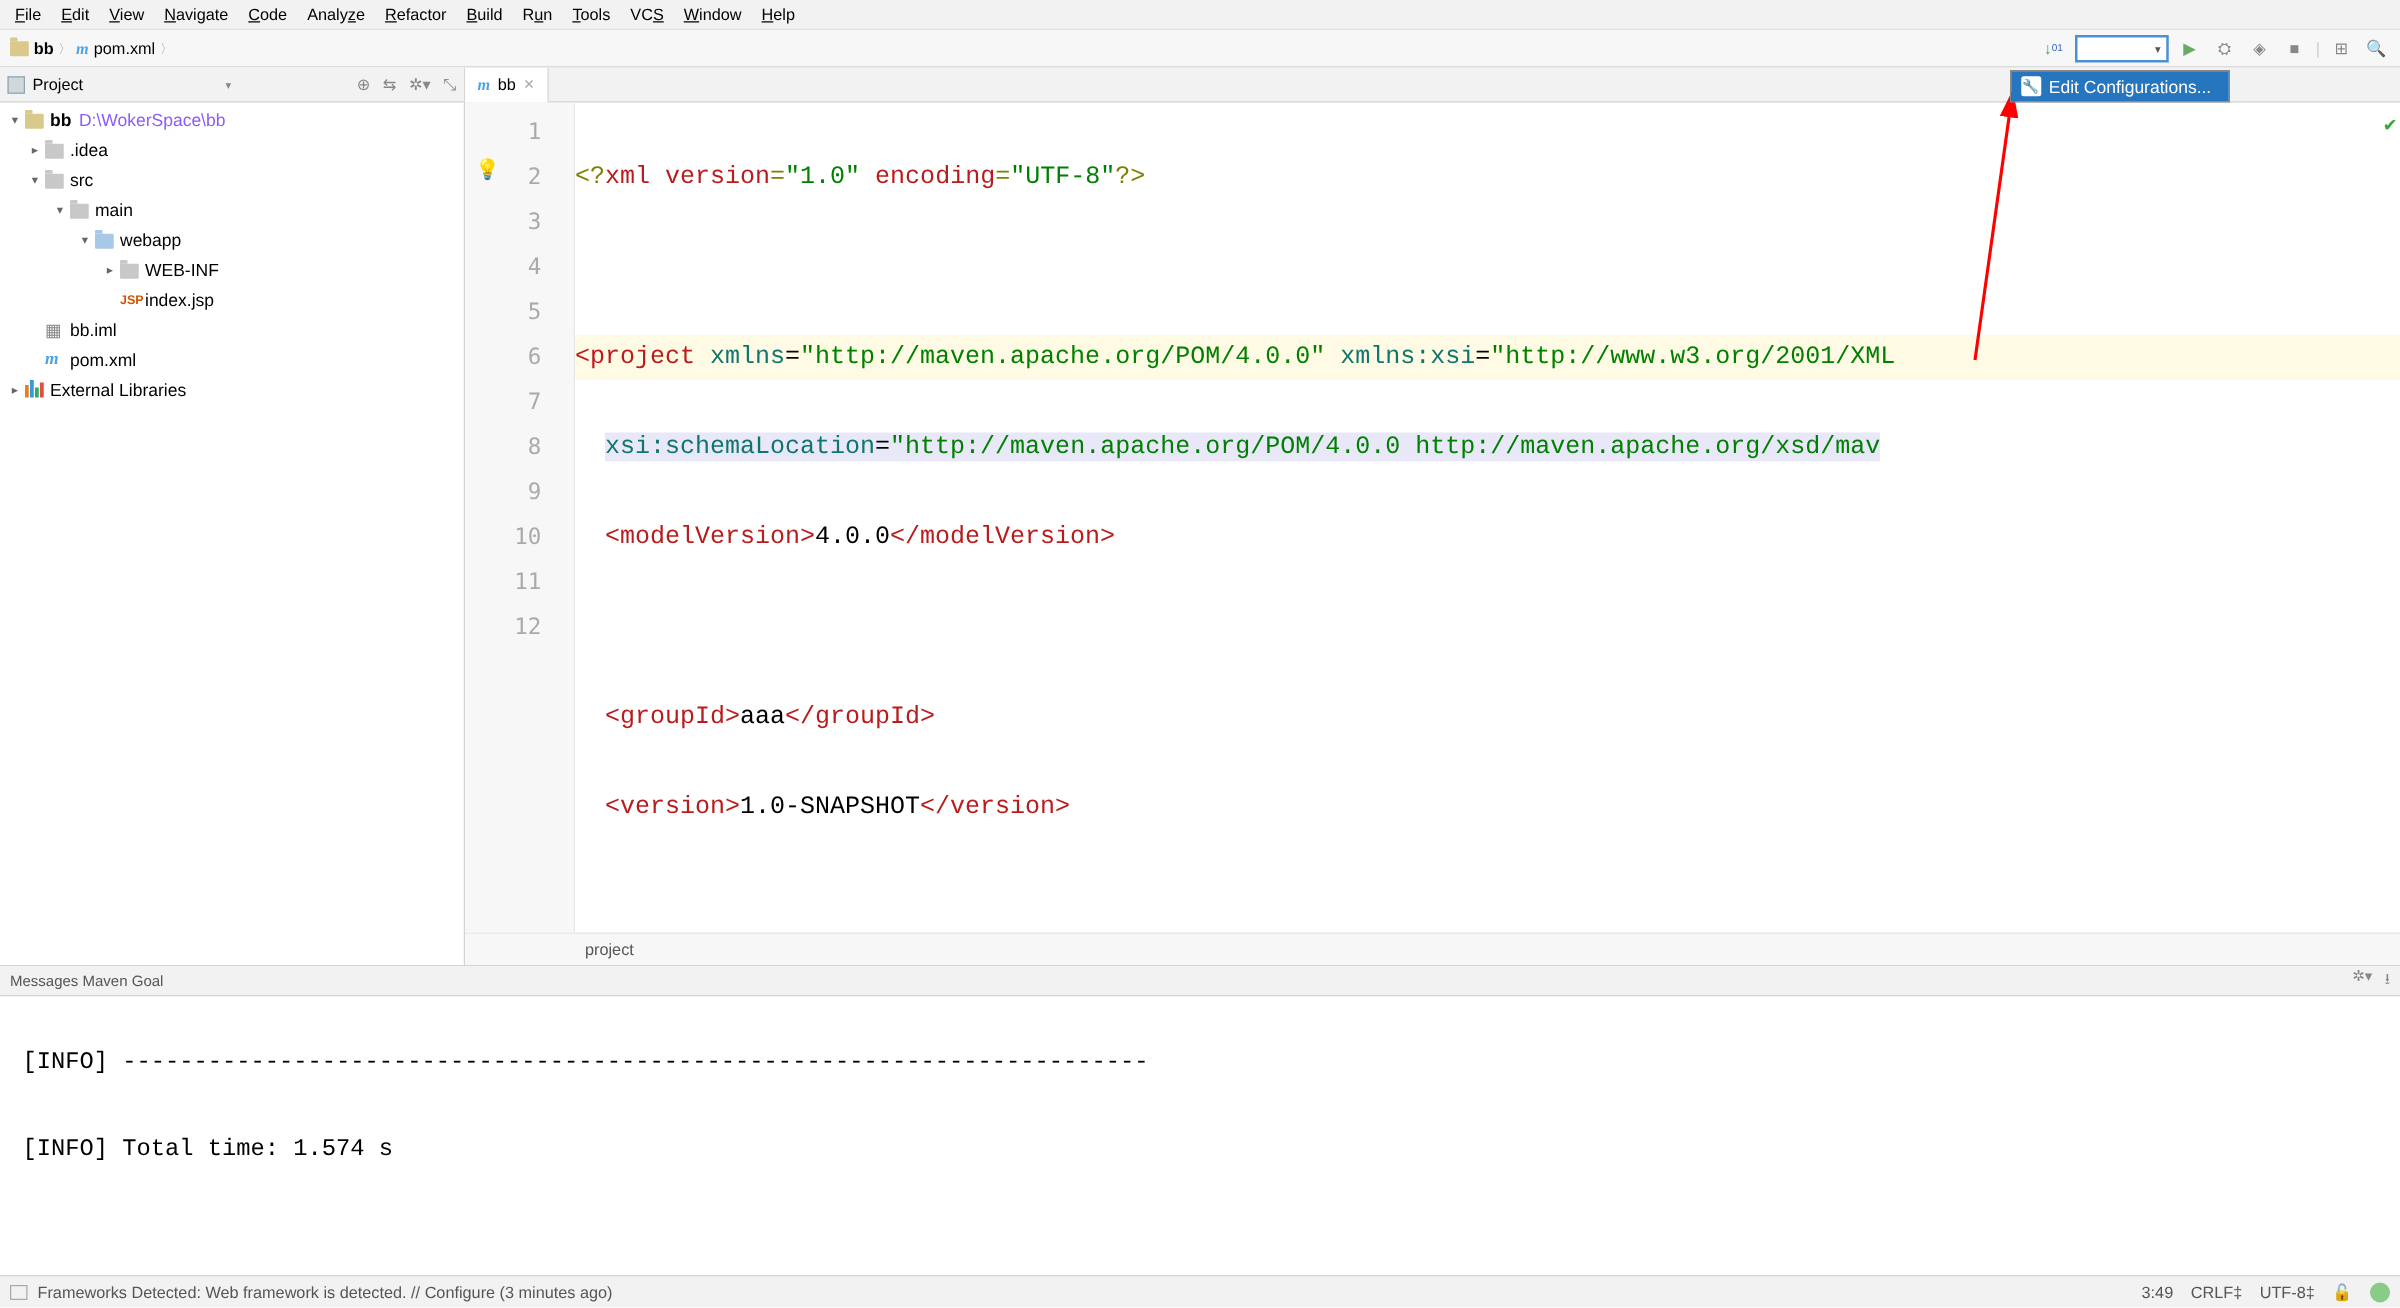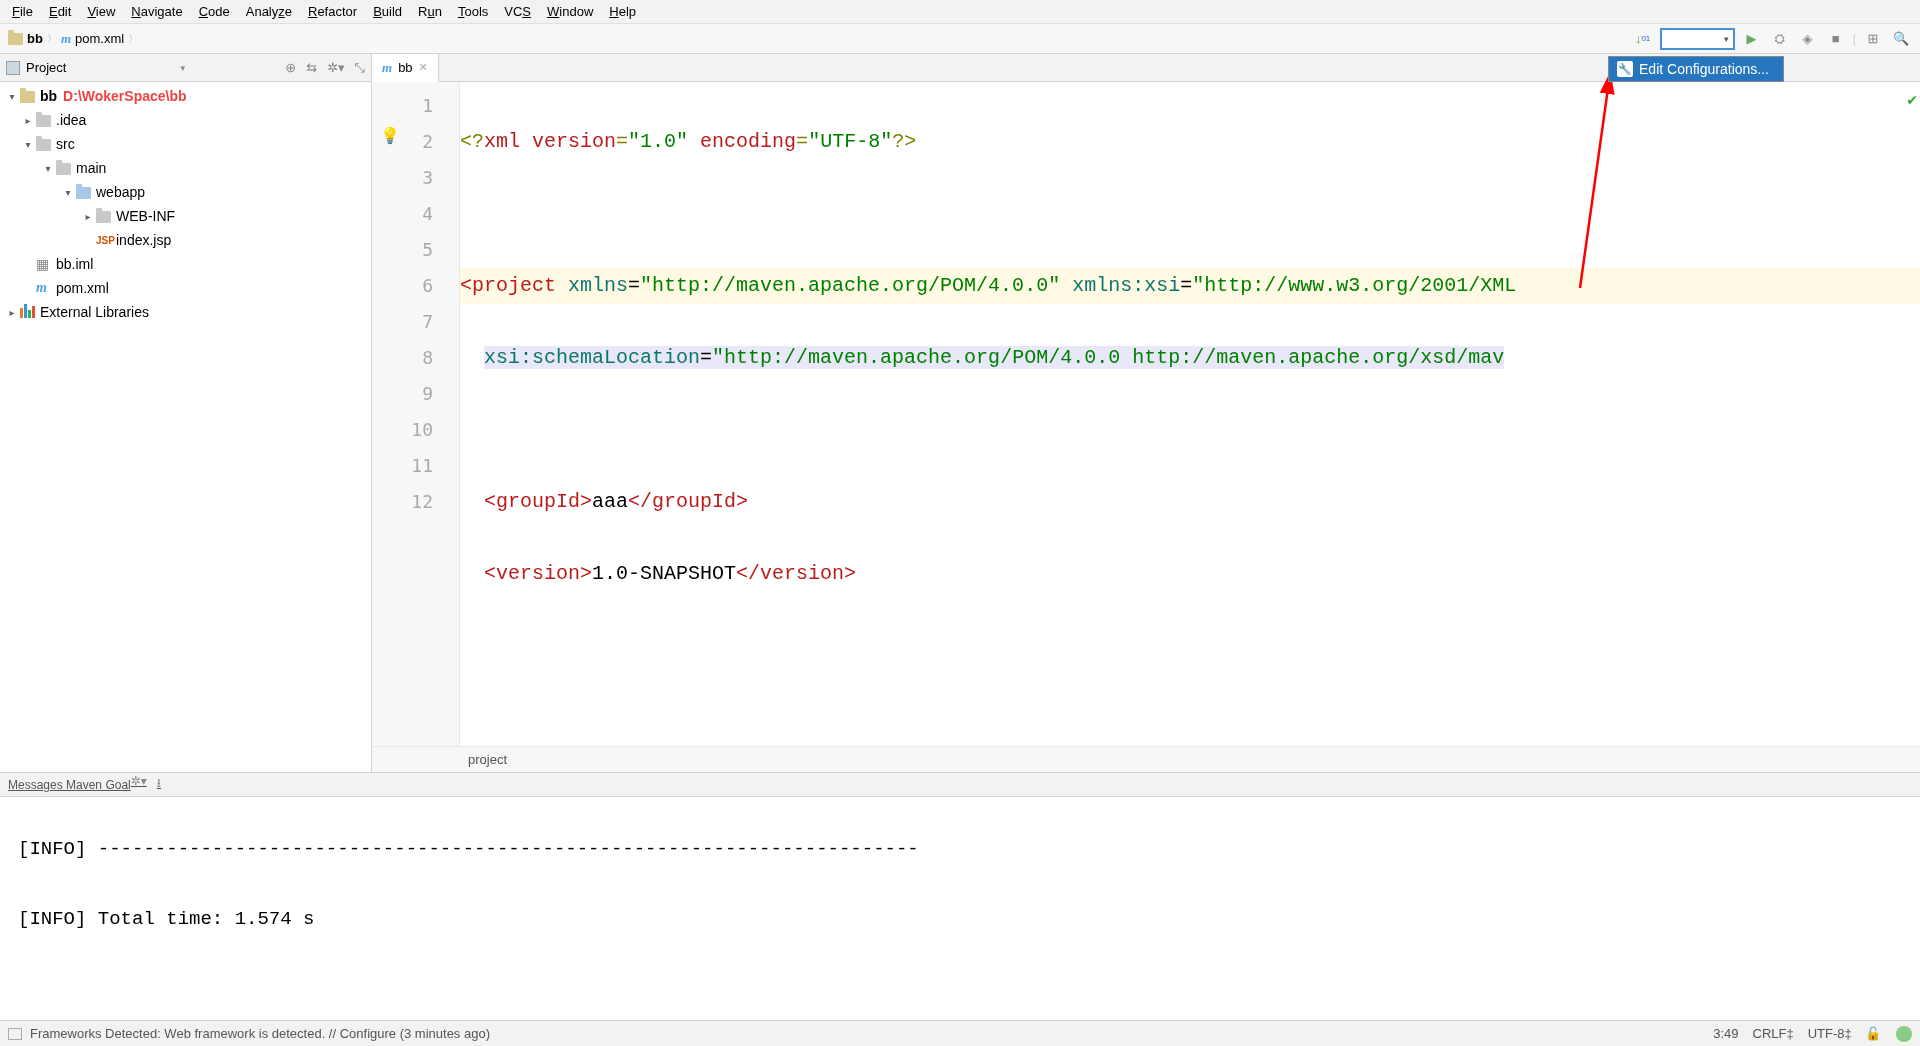--- a/index.html
+++ b/index.html
@@ -23,21 +23,21 @@
 .project-header .left { display: flex; align-items: center; gap: 6px; }
 .project-header .left .pj-icon { width: 14px; height: 14px; background: #cfd8dc; border: 1px solid #90a4ae; }
 .project-header .right { display: flex; align-items: center; gap: 10px; color: #888; }
 .project-header .right span { font-size: 13px; }
 .tree { padding: 2px 0; font-size: 14px; }
 .tree-row { display: flex; align-items: center; height: 24px; padding-left: 4px; white-space: nowrap; }
 .tree-row .arrow { width: 16px; text-align: center; color: #666; font-size: 10px; }
 .tree-row .noarrow { width: 16px; }
 .tree-row .icn { width: 18px; text-align: left; }
 .tree-row .lbl { padding-left: 2px; }
-.tree-row .path { color: #ef4444; padding-left: 6px; font-weight: bold; }
+.tree-row .path { color: #8b5cf6; padding-left: 6px; }
 .indent-1 { padding-left: 20px; }
 .indent-2 { padding-left: 40px; }
 .indent-3 { padding-left: 60px; }
 .indent-4 { padding-left: 80px; }
 .editor-area { flex: 1; display: flex; flex-direction: column; overflow: hidden; }
 .editor-tabs { height: 28px; background: #f2f2f2; border-bottom: 1px solid #d4d4d4; display: flex; align-items: center; }
 .editor-tab { height: 28px; display: flex; align-items: center; padding: 0 10px; border-right: 1px solid #d4d4d4; background: #fff; gap: 6px; }
 .editor-tab .maven-icon { color: #4fa3e3; font-weight: bold; font-style: italic; font-family: serif; }
 .editor-tab .close { color: #aaa; font-size: 11px; }
 .editor-body { flex: 1; display: flex; overflow: hidden; position: relative; }
@@ -47,21 +47,21 @@
 .code .line { height: 36px; }
 .code .line.highlight { background: #fffae3; }
 .c-tag { color: #b91c1c; }
 .c-attr { color: #0f766e; }
 .c-str { color: #008000; }
 .c-pi { color: #7f7f00; }
 .code .line .bg-sel { background: #e8e8f8; }
 .bulb { position: absolute; left: 8px; top: 44px; font-size: 16px; }
 .breadcrumb-bottom { height: 26px; border-top: 1px solid #e8e8e8; background: #f7f7f7; padding-left: 96px; display: flex; align-items: center; color: #555; font-size: 13px; }
 .messages-panel { height: 248px; border-top: 1px solid #d4d4d4; display: flex; flex-direction: column; }
-.messages-header { height: 24px; background: #f2f2f2; border-bottom: 1px solid #d4d4d4; display: flex; align-items: center; justify-content: flex-start; padding: 0 8px; font-size: 12px; color: #555; text-decoration: underline; }
+.messages-header { height: 24px; background: #f2f2f2; border-bottom: 1px solid #d4d4d4; display: flex; align-items: center; justify-content: space-between; padding: 0 8px; font-size: 12px; color: #555; }
 .messages-header .right { display: flex; gap: 10px; color: #888; }
 .messages-body { flex: 1; font-family: "Consolas", "Courier New", monospace; font-size: 19px; line-height: 35px; padding: 0 18px; white-space: pre; overflow: hidden; }
 .statusbar { height: 26px; background: #f2f2f2; border-top: 1px solid #d4d4d4; display: flex; align-items: center; justify-content: space-between; padding: 0 8px; font-size: 13px; color: #555; }
 .statusbar .left { display: flex; align-items: center; gap: 8px; }
 .statusbar .right { display: flex; align-items: center; gap: 14px; }
 .arrow-annotation { position: absolute; pointer-events: none; z-index: 50; }
 .green-check { position: absolute; top: 92px; right: 2px; color: #3a3; font-size: 14px; z-index: 5; }
 .folder-icon-svg { display:inline-block; width:15px; height:12px; background:#d9c98a; border-radius:1px; position:relative; vertical-align:middle; }
 .folder-icon-svg::before { content:""; position:absolute; top:-3px; left:0; width:6px; height:3px; background:#d9c98a; border-radius:1px 1px 0 0; }
 .folder-grey { background:#c8c8c8; }
@@ -234,20 +234,21 @@
         <div>10</div>
           <div>11</div>
           <div>12</div>
       </div>
       <span class="bulb">💡</span>
       <div class="code">
 <div class="line"><span class="c-pi">&lt;?</span><span class="c-tag">xml version</span><span class="c-pi">=</span><span class="c-str">"1.0"</span> <span class="c-tag">encoding</span><span class="c-pi">=</span><span class="c-str">"UTF-8"</span><span class="c-pi">?&gt;</span></div>
 <div class="line"> </div>
 <div class="line highlight"><span class="c-tag">&lt;project</span> <span class="c-attr">xmlns</span>=<span class="c-str">"http://maven.apache.org/POM/4.0.0"</span> <span class="c-attr">xmlns:xsi</span>=<span class="c-str">"http://www.w3.org/2001/XML</span></div>
 <div class="line">  <span class="bg-sel"><span class="c-attr">xsi:schemaLocation</span>=<span class="c-str">"http://maven.apache.org/POM/4.0.0 http://maven.apache.org/xsd/mav</span></span></div>
+<div class="line">  <span class="c-tag">&lt;modelVersion&gt;</span><span>4.0.0</span><span class="c-tag">&lt;/modelVersion&gt;</span></div>
 <div class="line"> </div>
 <div class="line">  <span class="c-tag">&lt;groupId&gt;</span><span>aaa</span><span class="c-tag">&lt;/groupId&gt;</span></div>
 <div class="line">  <span class="c-tag">&lt;version&gt;</span><span>1.0-SNAPSHOT</span><span class="c-tag">&lt;/version&gt;</span></div>
 
 
 
       </div>
     </div>
     <div class="breadcrumb-bottom">
       <span>project</span>

